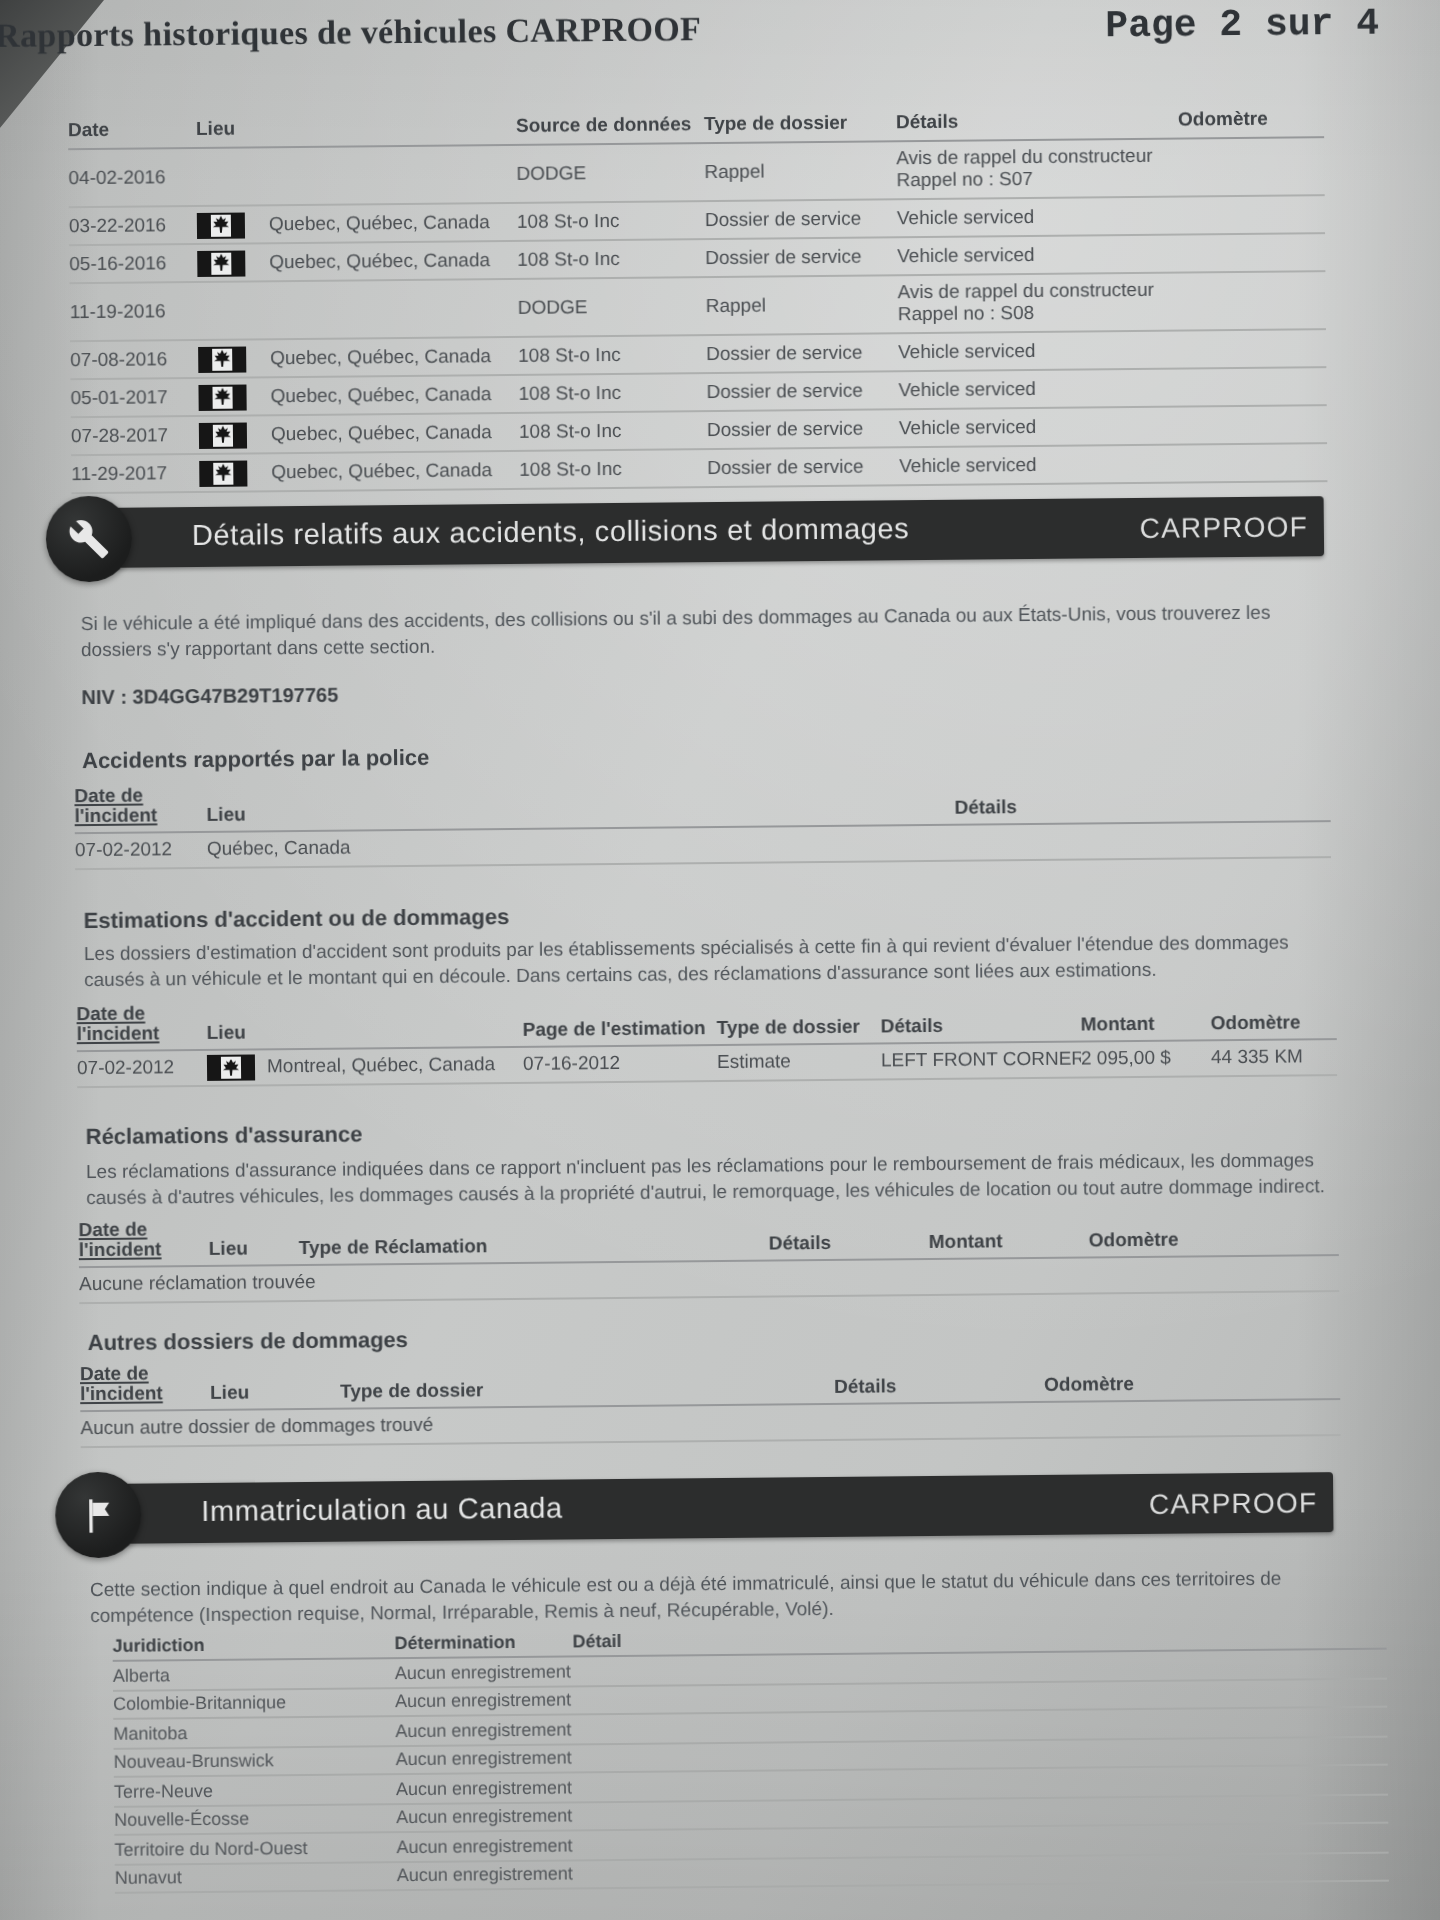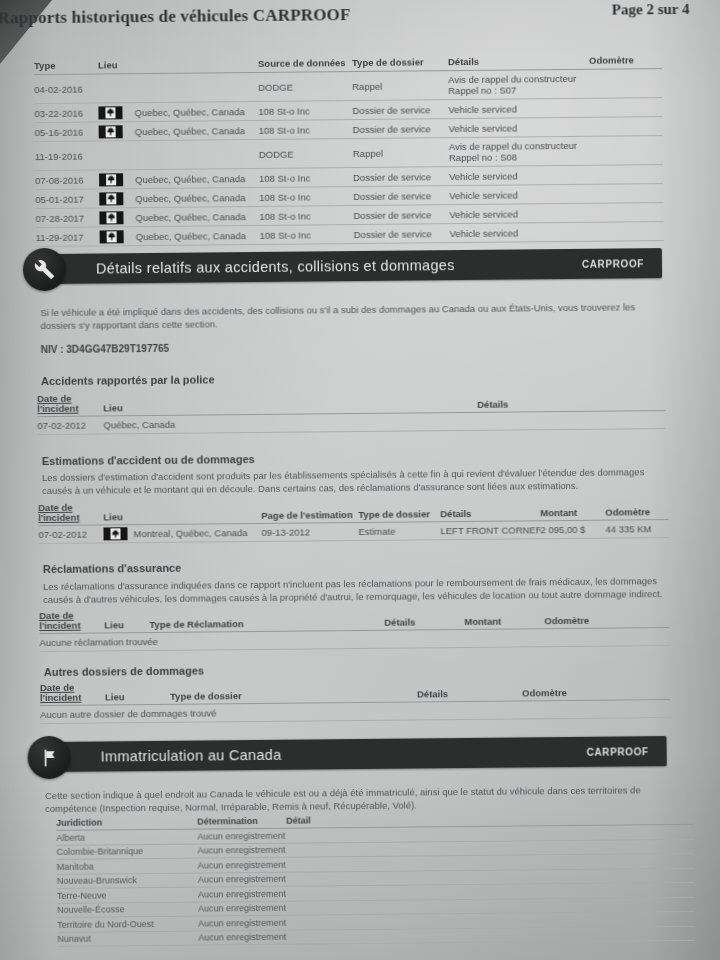--- a/index.html
+++ b/index.html
@@ -19,22 +19,22 @@
   }
   .corner-shadow{
     position:absolute;left:0;top:0;width:52px;height:64px;
     background:linear-gradient(135deg,#3f4141 0%,#565857 55%,rgba(86,88,87,0) 56%);
     clip-path:polygon(0 0,100% 0,0 100%);
   }
   .page{position:absolute;inset:0;transform:rotate(-0.55deg);filter:blur(0.28px);color:#4a4e52;}
 
   .doc-title{position:absolute;left:2px;top:5px;font-family:"Liberation Serif",serif;
     font-size:17px;font-weight:600;color:#2f3337;letter-spacing:.2px;}
-  .page-num{position:absolute;right:26px;top:4px;font-family:Liberation Serif, serif;
-    font-size:15px;font-weight:600;color:#2f3337;}
+  .page-num{position:absolute;right:26px;top:4px;font-family:Liberation Mono, monospace;
+    font-size:19px;font-weight:600;color:#2f3337;}
 
   .t{font-size:9.5px;line-height:11px;}
   .hd{font-weight:700;color:#3f4347;}
   .cell{overflow:hidden;white-space:nowrap;}
 
   
   .records{position:absolute;left:38px;top:57px;width:628px;}
   .rt-head{display:grid;grid-template-columns:64px 160px 94px 96px 141px 1fr;
     padding-bottom:3px;border-bottom:1px solid #96989a;}
   .rt-row{display:grid;grid-template-columns:64px 36px 124px 94px 96px 141px 1fr;
@@ -42,21 +42,21 @@
   .rt-row.h1{height:18px;}
   .rt-row.h2{height:28px;}
   .two-line div{line-height:10px;text-decoration:underline;}
   .subhead{position:absolute;font-size:11px;font-weight:700;color:#3d4145;}
   .para{position:absolute;font-size:9.5px;line-height:13px;color:#50555a;}
   .niv{position:absolute;left:42px;top:341px;font-size:10px;font-weight:700;color:#3d4145;}
 
   .bar{position:absolute;left:44px;height:30px;width:620px;background:#2c2d2d;border-radius:2px;
     display:flex;align-items:center;box-shadow:0 1px 2px rgba(0,0,0,.35);}
   .bar .bar-title{color:#e4e5e5;font-size:14.5px;letter-spacing:.3px;padding-left:54px;flex:1;}
-  .bar .brand{color:#dcdddd;font-size:10px;font-weight:700;letter-spacing:.6px;padding-right:18px;}
+  .bar .brand{color:#dcdddd;font-size:14px;font-weight:400;letter-spacing:.6px;padding-right:8px;}
   .bar-circle{position:absolute;width:43px;height:43px;border-radius:50%;
     background:radial-gradient(circle at 35% 30%, #343636, #1c1d1d 70%);
     display:flex;align-items:center;justify-content:center;box-shadow:0 1px 3px rgba(0,0,0,.4);}
 
   
   .cflag{position:relative;width:24px;height:13px;background:#eceded;border:1px solid #161616;
     box-sizing:border-box;display:inline-block;vertical-align:middle;}
   .cflag::before,.cflag::after{content:"";position:absolute;top:0;bottom:0;width:6px;background:#161616;}
   .cflag::before{left:0}.cflag::after{right:0}
   .leaf{position:absolute;left:50%;top:50%;width:9px;height:9px;transform:translate(-50%,-50%);
@@ -84,21 +84,21 @@
 <div class="photo">
   <div class="corner-shadow"></div>
 
   <div class="page">
 
     <div class="doc-title">Rapports historiques de véhicules CARPROOF</div>
     <div class="page-num">Page 2 sur 4</div>
 
     <div class="records t">
       <div class="rt-head">
-        <div class="cell hd">Type</div>
+        <div class="cell hd">Date</div>
         <div class="cell hd">Lieu</div>
         <div class="cell hd">Source de données</div>
         <div class="cell hd">Type de dossier</div>
         <div class="cell hd">Détails</div>
         <div class="cell hd">Odomètre</div>
       </div>
 
       <div class="rt-row h2">
         <div class="cell">04-02-2016</div>
         <div></div>
@@ -229,21 +229,21 @@
         <div class="hd">Page de l'estimation</div>
         <div class="hd">Type de dossier</div>
         <div class="hd">Détails</div>
         <div class="hd">Montant</div>
         <div class="hd">Odomètre</div>
       </div>
       <div class="grid g-est-r drow">
         <div class="cell">07-02-2012</div>
         <div><span class="cflag"><span class="leaf"></span></span></div>
         <div class="cell">Montreal, Québec, Canada</div>
-        <div class="cell">09-13-2012</div>
+        <div class="cell">07-16-2012</div>
         <div class="cell">Estimate</div>
         <div class="cell">LEFT FRONT CORNER</div>
         <div class="cell">2 095,00 $</div>
         <div class="cell">44 335 KM</div>
       </div>
     </div>
 
     <div class="subhead" style="left:42px;top:560px;">Réclamations d'assurance</div>
     <div class="para" style="left:42px;top:577px;width:622px;">Les réclamations d'assurance indiquées dans ce rapport n'incluent pas les réclamations pour le remboursement de frais médicaux, les dommages causés à d'autres véhicules, les dommages causés à la propriété d'autrui, le remorquage, les véhicules de location ou tout autre dommage indirect.</div>
     <div class="abs t" style="left:38px;top:608px;width:630px;">

